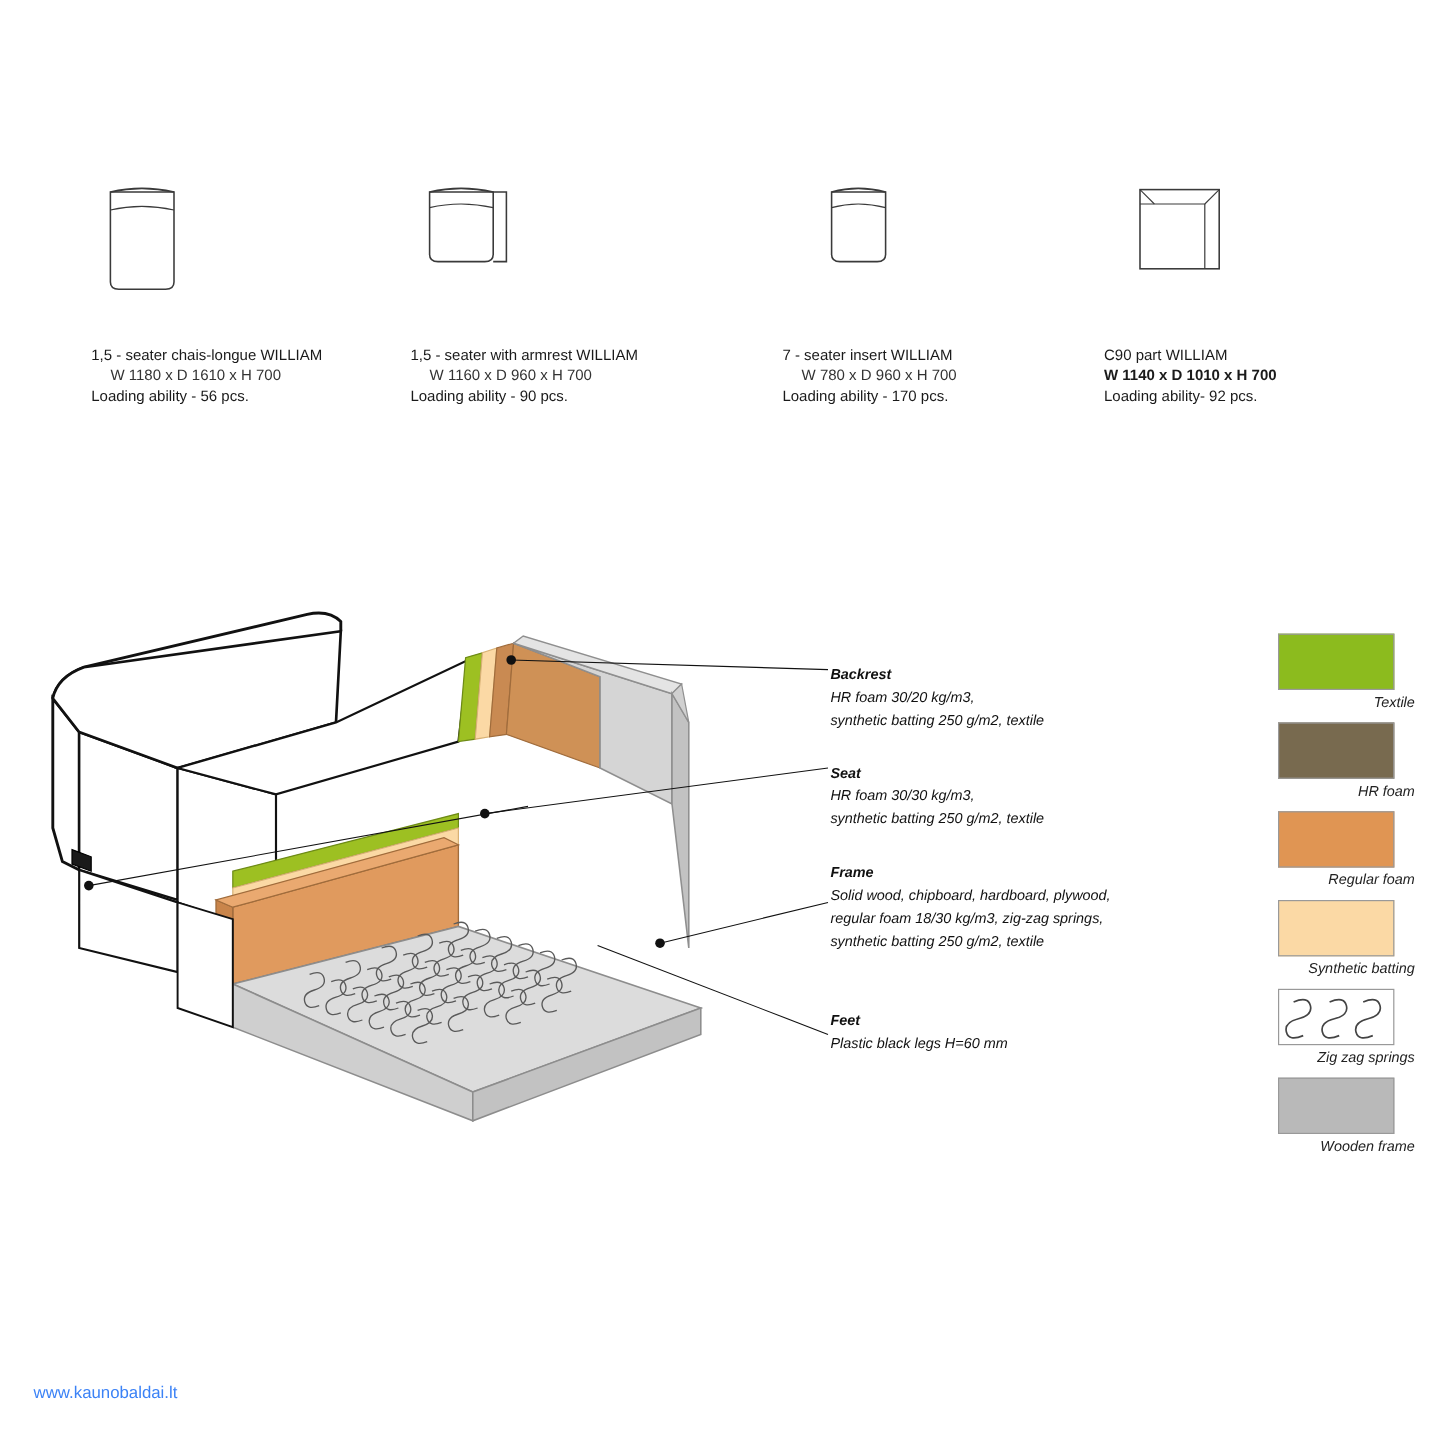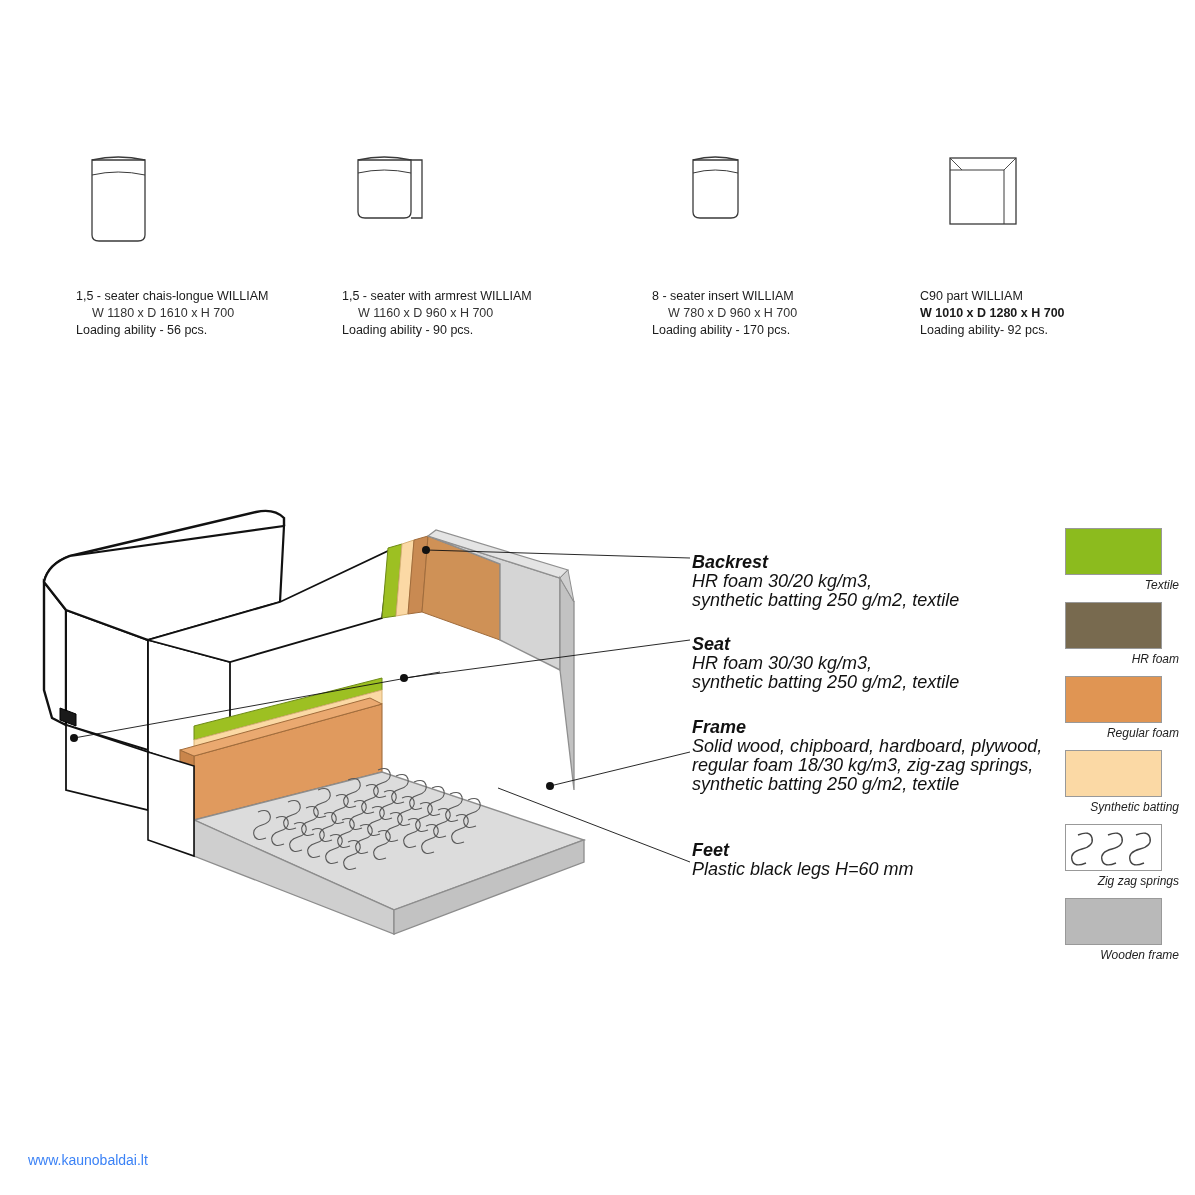--- a/index.html
+++ b/index.html
@@ -74,21 +74,21 @@
     font-style: italic;
     margin-top: 3px;
     text-align: right;
     padding-right: 4px;
     color: #222;
   }
 
   
   .annot {
     position: absolute;
-    font-size: 18px;
+    font-size: 12px;
     line-height: 19px;
     font-style: italic;
     color: #111;
   }
   .annot .title {
     font-style: italic;
     font-weight: bold;
   }
 
   
@@ -143,38 +143,38 @@
 
     <div class="module" style="left:652px;">
       <div class="thumb">
         <svg width="110" height="110" viewBox="0 0 110 110">
           <path class="nofill" d="M41 20 L41 72 Q41 78 48 78 L79 78 Q86 78 86 72 L86 20 Z" stroke="#3a3a3a" stroke-width="1.3" fill="#ffffff"></path>
           <path class="nofill" d="M41 20 Q63 14 86 20" stroke="#3a3a3a" stroke-width="1.3" fill="#ffffff"></path>
           <path class="nofill" d="M41 33 Q63 27 86 33" stroke="#3a3a3a" stroke-width="1"></path>
         </svg>
       </div>
       <div class="caption">
-        <div class="l1 bold">8 - seater insert  WILLIAM</div>
+        <div class="l1 bold">7 - seater insert  WILLIAM</div>
         <div class="l2 thin">W 780 x D 960 x H 700</div>
         <div class="l3">Loading ability - 170 pcs.</div>
       </div>
     </div>
 
     <div class="module" style="left:920px;">
       <div class="thumb">
         <svg width="110" height="110" viewBox="0 0 110 110">
           <rect x="30" y="18" width="66" height="66" stroke="#3a3a3a" stroke-width="1.3" fill="#ffffff"></rect>
           <path class="nofill" d="M30 30 L84 30 L84 84" stroke="#3a3a3a" stroke-width="1"></path>
           <path class="nofill" d="M30 18 L42 30" stroke="#3a3a3a" stroke-width="0.9"></path>
           <path class="nofill" d="M96 18 L84 30" stroke="#3a3a3a" stroke-width="0.9"></path>
         </svg>
       </div>
       <div class="caption">
         <div class="l1 bold">C90 part WILLIAM</div>
-        <div class="l2 bold">W 1010 x D 1280 x H 700</div>
+        <div class="l2 bold">W 1140 x D 1010 x H 700</div>
         <div class="l3">Loading ability- 92 pcs.</div>
       </div>
     </div>
   </div>
 
   <svg width="1020" height="500" viewBox="0 0 1020 500" style="position:absolute; left:30px; top:490px;">
 
     <path d="M14 92 L14 200 L22 228 L36 235 L36 120 Z" fill="#ffffff" stroke="#111" stroke-width="2.4"></path>
     <path d="M14 92 Q18 74 40 66 L226 22 Q244 18 254 28 L254 36" fill="#ffffff" stroke="#111" stroke-width="2.4"></path>
     <path d="M36 120 L36 235 L118 260 L118 150 Z" fill="#ffffff" stroke="#111" stroke-width="2"></path>

